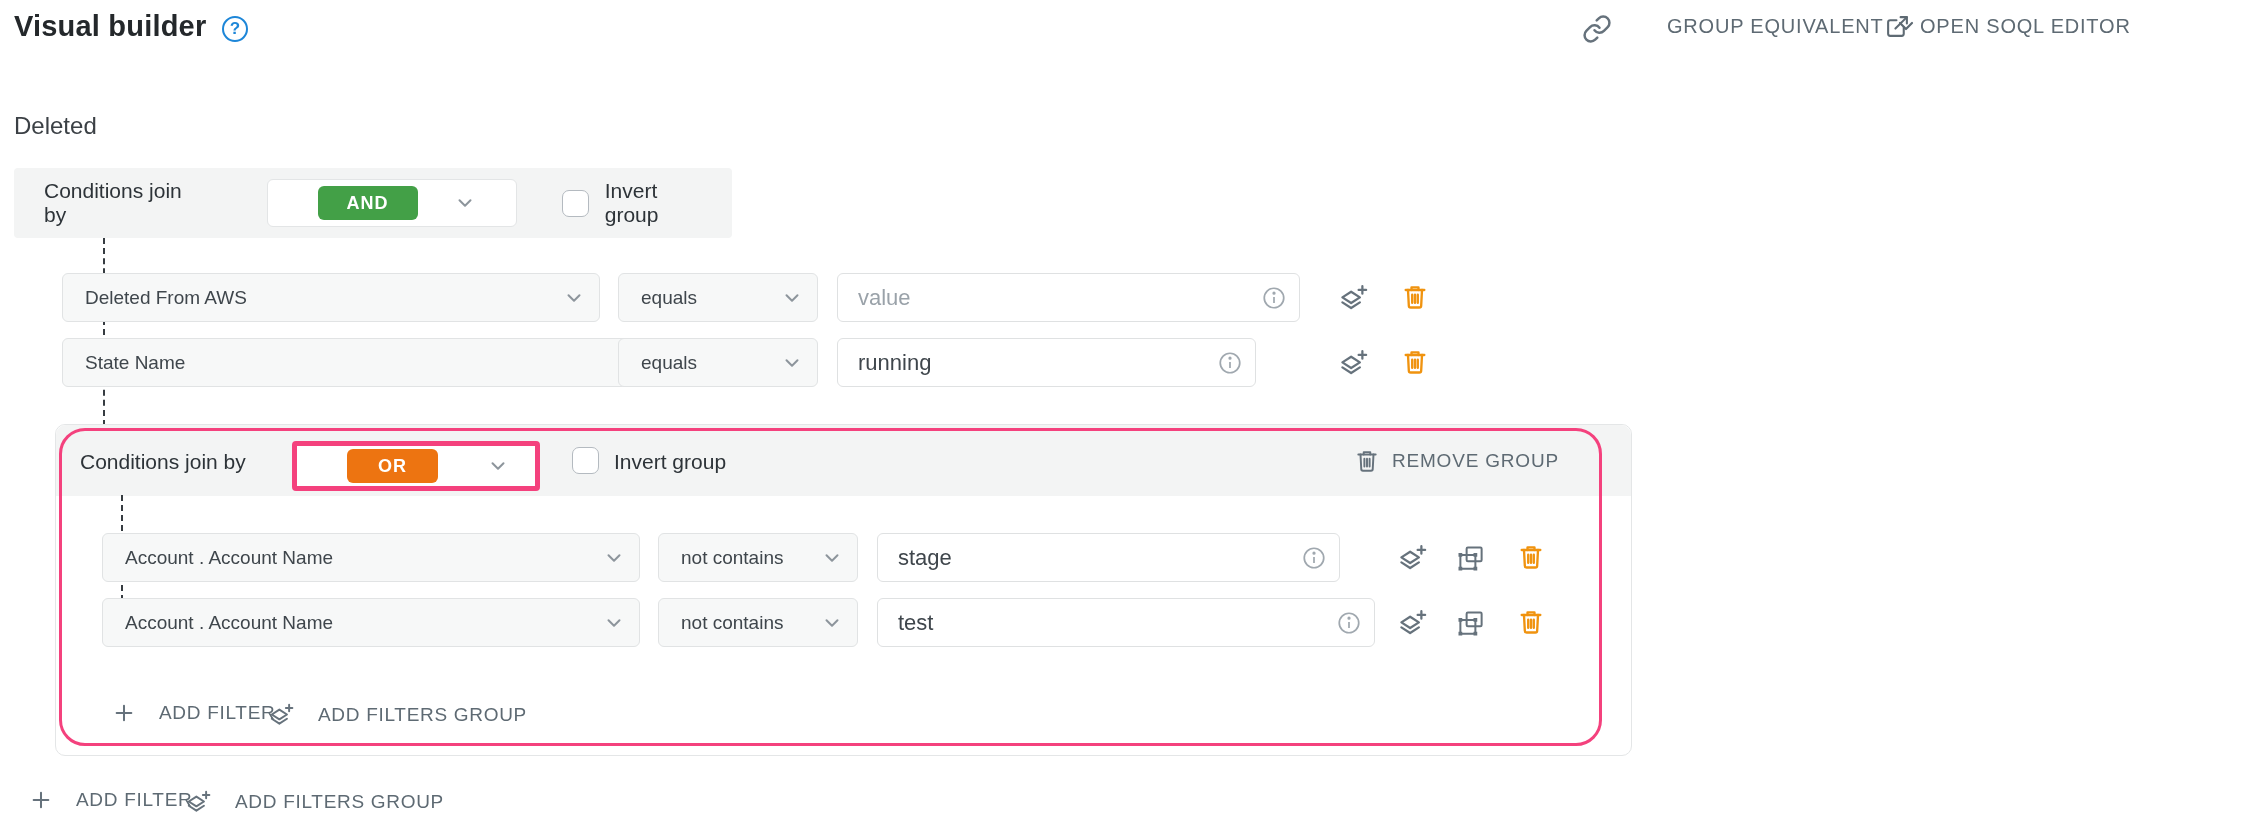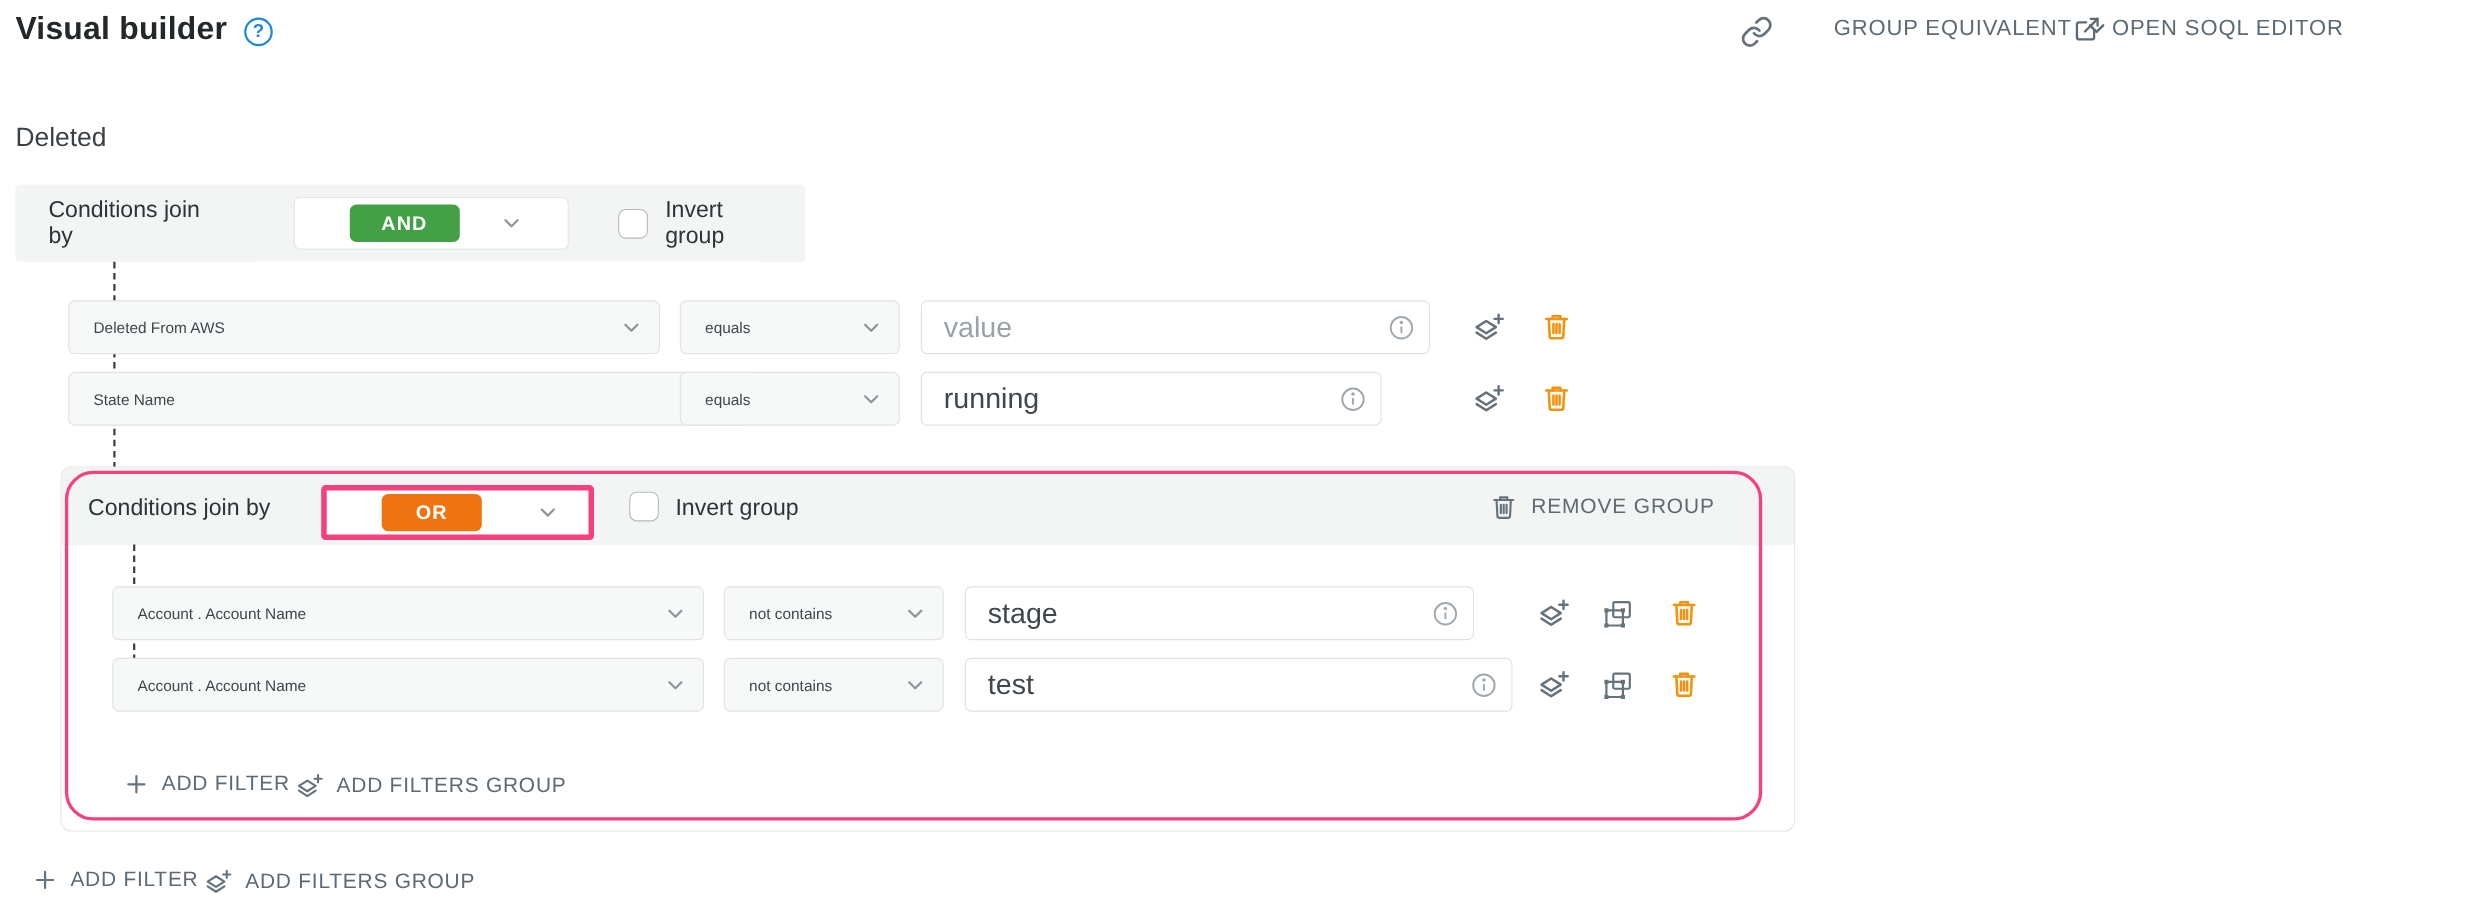--- a/index.html
+++ b/index.html
@@ -23,41 +23,41 @@
   .join-select { background:#fff; border:1px solid #e3e5e6; border-radius:6px;
                  display:flex; align-items:center; position:relative; }
   .pill { color:#fff; font-size:18px; font-weight:600; letter-spacing:1px;
           border-radius:6px; display:flex; align-items:center; justify-content:center; }
   .checkbox { width:27px; height:27px; background:#fff; border:1.5px solid #b4bac0;
               border-radius:7px; }
 
   
   .sel { background:#f7f8f8; border:1px solid #e1e3e4; border-radius:6px;
          display:flex; align-items:center; padding:0 14px 0 22px;
-         font-size:14px; color:#3f464c; height:49px; }
+         font-size:19px; color:#3f464c; height:49px; }
   .sel .sel-text { flex:1 1 auto; white-space:nowrap; overflow:hidden; }
   .val-box { background:#fff; border:1px solid #dfe1e2; border-radius:6px;
              display:flex; align-items:center; padding:0 12px 0 6px; height:49px; }
   .val-box input { flex:1 1 auto; border:none; outline:none; background:transparent;
-                   font-family:"Liberation Sans", sans-serif; font-size:26px;
+                   font-family:"Liberation Sans", sans-serif; font-size:22px;
                    color:#3f464c; padding:0 0 0 14px; min-width:0; }
   .val-box input::placeholder { color:#9aa2a9; }
 
   .dash-v { width:0; border-left:2px dashed #363c41; }
 
   .icon-btn { display:flex; align-items:center; justify-content:center; cursor:pointer; }
 
   .group-card { background:#fff; border:1px solid #e4e6e7; border-radius:10px; }
   .group-header { background:#f3f4f4; border-radius:10px 10px 0 0; }
 
   .pink-overlay { border:3px solid #f4417d; border-radius:26px; pointer-events:none; }
   .or-annot { border:5px solid #f4417d; border-radius:4px; background:#fff;
               display:flex; align-items:center; position:relative; }
 
-  .txt-btn { display:flex; align-items:center; gap:12px; color:#5e6a73; font-size:19px;
+  .txt-btn { display:flex; align-items:center; gap:24px; color:#5e6a73; font-size:19px;
              letter-spacing:.7px; cursor:pointer; white-space:nowrap; }
 
   .remove-group { display:flex; align-items:center; gap:12px; color:#5e6a73;
                   font-size:19px; letter-spacing:.8px; cursor:pointer; }
   .section-title { font-size:24px; color:#3b4045; }
 </style>
 </head>
 <body>
 
 <div class="page">

